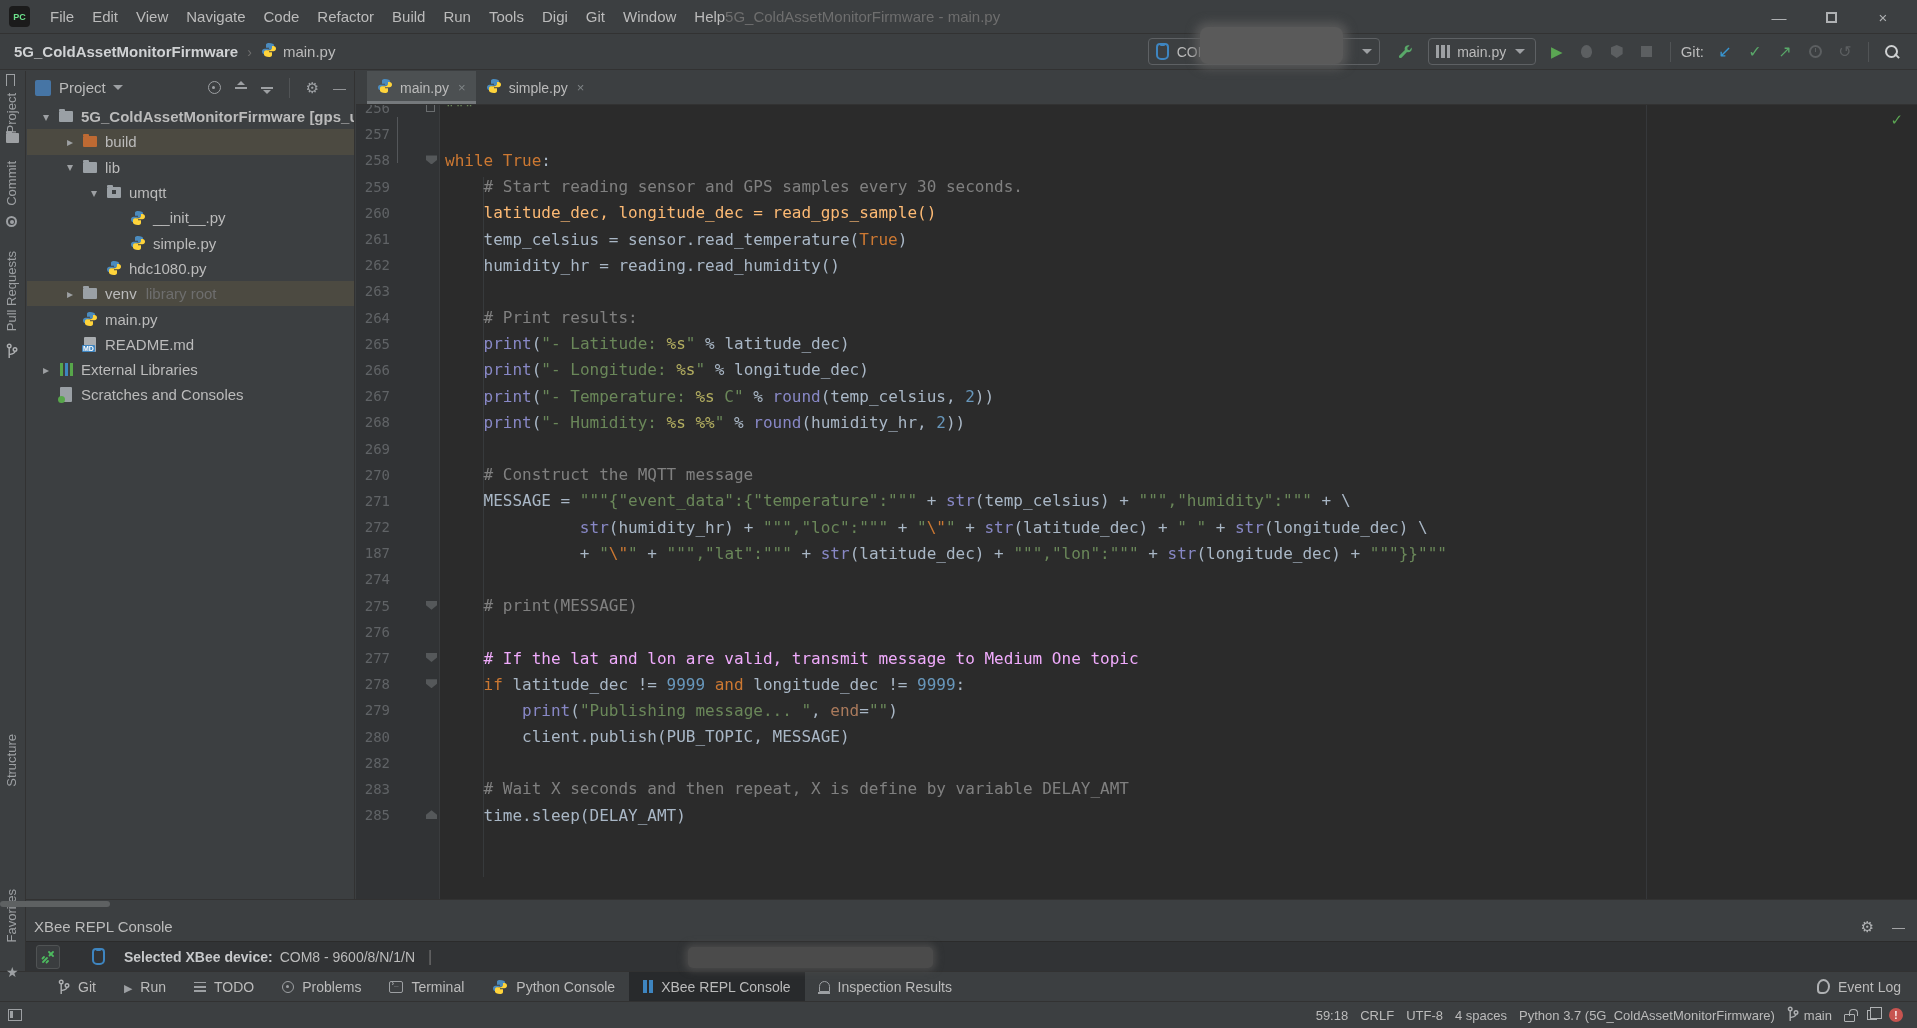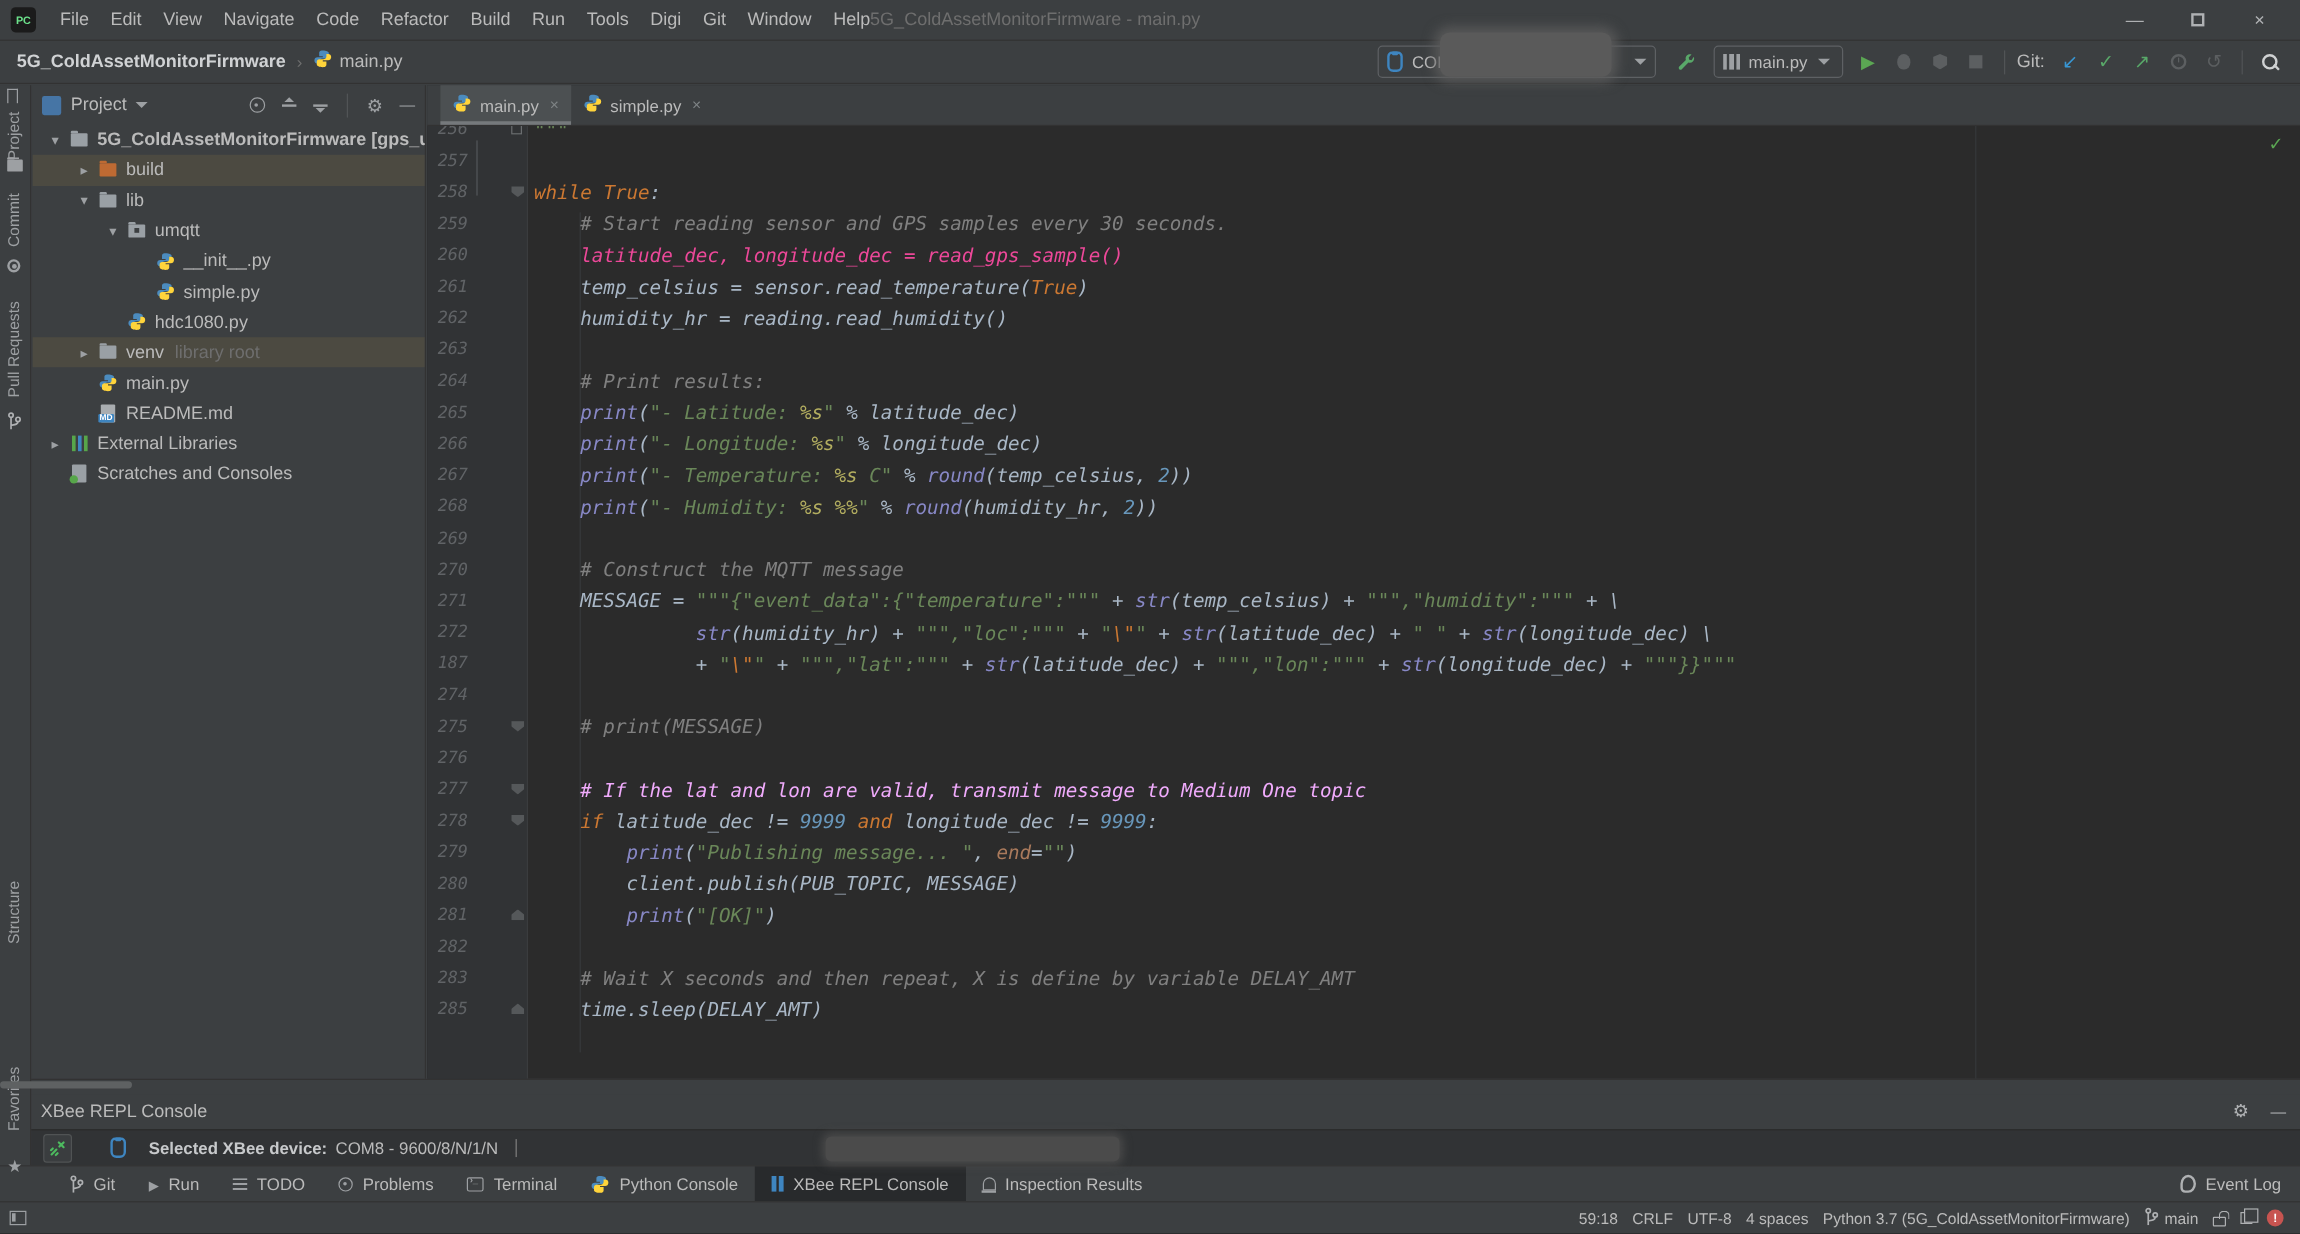--- a/index.html
+++ b/index.html
@@ -95,21 +95,21 @@
 
   
   .editorcol { position:absolute; left:356px; top:71px; width:1561px; height:828px; display:flex; flex-direction:column; background:#2B2B2B; }
   .tabsrow { height:34px; background:#3C3F41; display:flex; padding-left:11px; border-bottom:1px solid #323232; flex:none; }
   .etab { display:flex; align-items:center; padding:0 10px; gap:7px; font-size:14px; }
   .etab.active { background:#4C5052; box-shadow:inset 0 -3px 0 #75797C; }
   .etab .x { color:#7F8486; font-size:13px; margin-left:2px; }
   .editor { flex:1; position:relative; overflow:hidden; }
   .gutstrip { position:absolute; left:0; top:0; bottom:0; width:84px; background:#313335; border-right:1px solid #3A3C3E; }
   .lines { position:absolute; top:-10px; left:0; right:0; }
-  .cl { display:flex; height:26.2px; align-items:center; position:relative;font-style:italic; }
+  .cl { display:flex; height:26.2px; align-items:center; position:relative; }
   .num { width:34px; text-align:right; font-family:"DejaVu Sans Mono",monospace; font-size:14px; color:#606366; flex:none; }
   .foldcol { width:51px; flex:none; position:relative; height:100%; }
   .fm { position:absolute; left:36px; top:50%; margin-top:-5px; width:11px; height:9px; }
   .f-down { background:#55585A; clip-path:polygon(0 0,100% 0,100% 50%,50% 100%,0 50%); }
   .f-up { background:#55585A; clip-path:polygon(0 50%,50% 0,100% 50%,100% 100%,0 100%); }
   .f-sq { width:9px; height:9px; border:1px solid #6A6D6F; background:#313335; }
   .code { font-family:"DejaVu Sans Mono",monospace; font-size:16px; white-space:pre; padding-left:4px; }
   .mline { position:absolute; left:1290px; top:0; bottom:0; width:1px; background:#36383B; }
   .iguide { position:absolute; left:127px; top:72px; height:700px; width:1px; background:#373A3C; }
   .stem { position:absolute; left:41px; top:12px; height:46px; width:1px; background:#54575A; }
@@ -428,21 +428,21 @@
             <span class="code"><span style="color: rgb(204, 120, 50);">while</span><span style="color: rgb(169, 183, 198);"> </span><span style="color: rgb(204, 120, 50);">True</span><span style="color: rgb(169, 183, 198);">:</span></span>
           </div>
           <div class="cl">
             <span class="num">259</span>
             <span class="foldcol"></span>
             <span class="code"><span style="color: rgb(128, 128, 128);">    # Start reading sensor and GPS samples every 30 seconds.</span></span>
           </div>
           <div class="cl">
             <span class="num">260</span>
             <span class="foldcol"></span>
-            <span class="code"><span style="color: #ec4899;">    latitude_dec, longitude_dec = read_gps_sample()</span></span>
+            <span class="code"><span style="color: #fdba74;">    latitude_dec, longitude_dec = read_gps_sample()</span></span>
           </div>
           <div class="cl">
             <span class="num">261</span>
             <span class="foldcol"></span>
             <span class="code"><span style="color: rgb(169, 183, 198);">    temp_celsius = sensor.read_temperature(</span><span style="color: rgb(204, 120, 50);">True</span><span style="color: rgb(169, 183, 198);">)</span></span>
           </div>
           <div class="cl">
             <span class="num">262</span>
             <span class="foldcol"></span>
             <span class="code"><span style="color: rgb(169, 183, 198);">    humidity_hr = reading.read_humidity()</span></span>
@@ -535,27 +535,20 @@
           </div>
           <div class="cl">
             <span class="num">279</span>
             <span class="foldcol"></span>
             <span class="code"><span style="color: rgb(169, 183, 198);">        </span><span style="color: rgb(136, 136, 198);">print</span><span style="color: rgb(169, 183, 198);">(</span><span style="color: rgb(106, 135, 89);">"Publishing message... "</span><span style="color: rgb(169, 183, 198);">, </span><span style="color: rgb(170, 122, 92);">end</span><span style="color: rgb(169, 183, 198);">=</span><span style="color: rgb(106, 135, 89);">""</span><span style="color: rgb(169, 183, 198);">)</span></span>
           </div>
           <div class="cl">
             <span class="num">280</span>
             <span class="foldcol"></span>
             <span class="code"><span style="color: rgb(169, 183, 198); text-align: right;">        client.publish(PUB_TOPIC, MESSAGE)</span></span>
-          </div>
-          <div class="cl">
-            <span class="num">281</span>
-            <span class="foldcol">
-              <span class="fm f-up"></span>
-            </span>
-            <span class="code"><span style="color: rgb(169, 183, 198);">        </span><span style="color: rgb(136, 136, 198);">print</span><span style="color: rgb(169, 183, 198);">(</span><span style="color: rgb(106, 135, 89);">"[OK]"</span><span style="color: rgb(169, 183, 198);">)</span></span>
           </div>
           <div class="cl">
             <span class="num">282</span>
             <span class="foldcol"></span>
             <span class="code"></span>
           </div>
           <div class="cl">
             <span class="num">283</span>
             <span class="foldcol"></span>
             <span class="code"><span style="color: rgb(128, 128, 128);">    # Wait X seconds and then repeat, X is define by variable DELAY_AMT</span></span>

